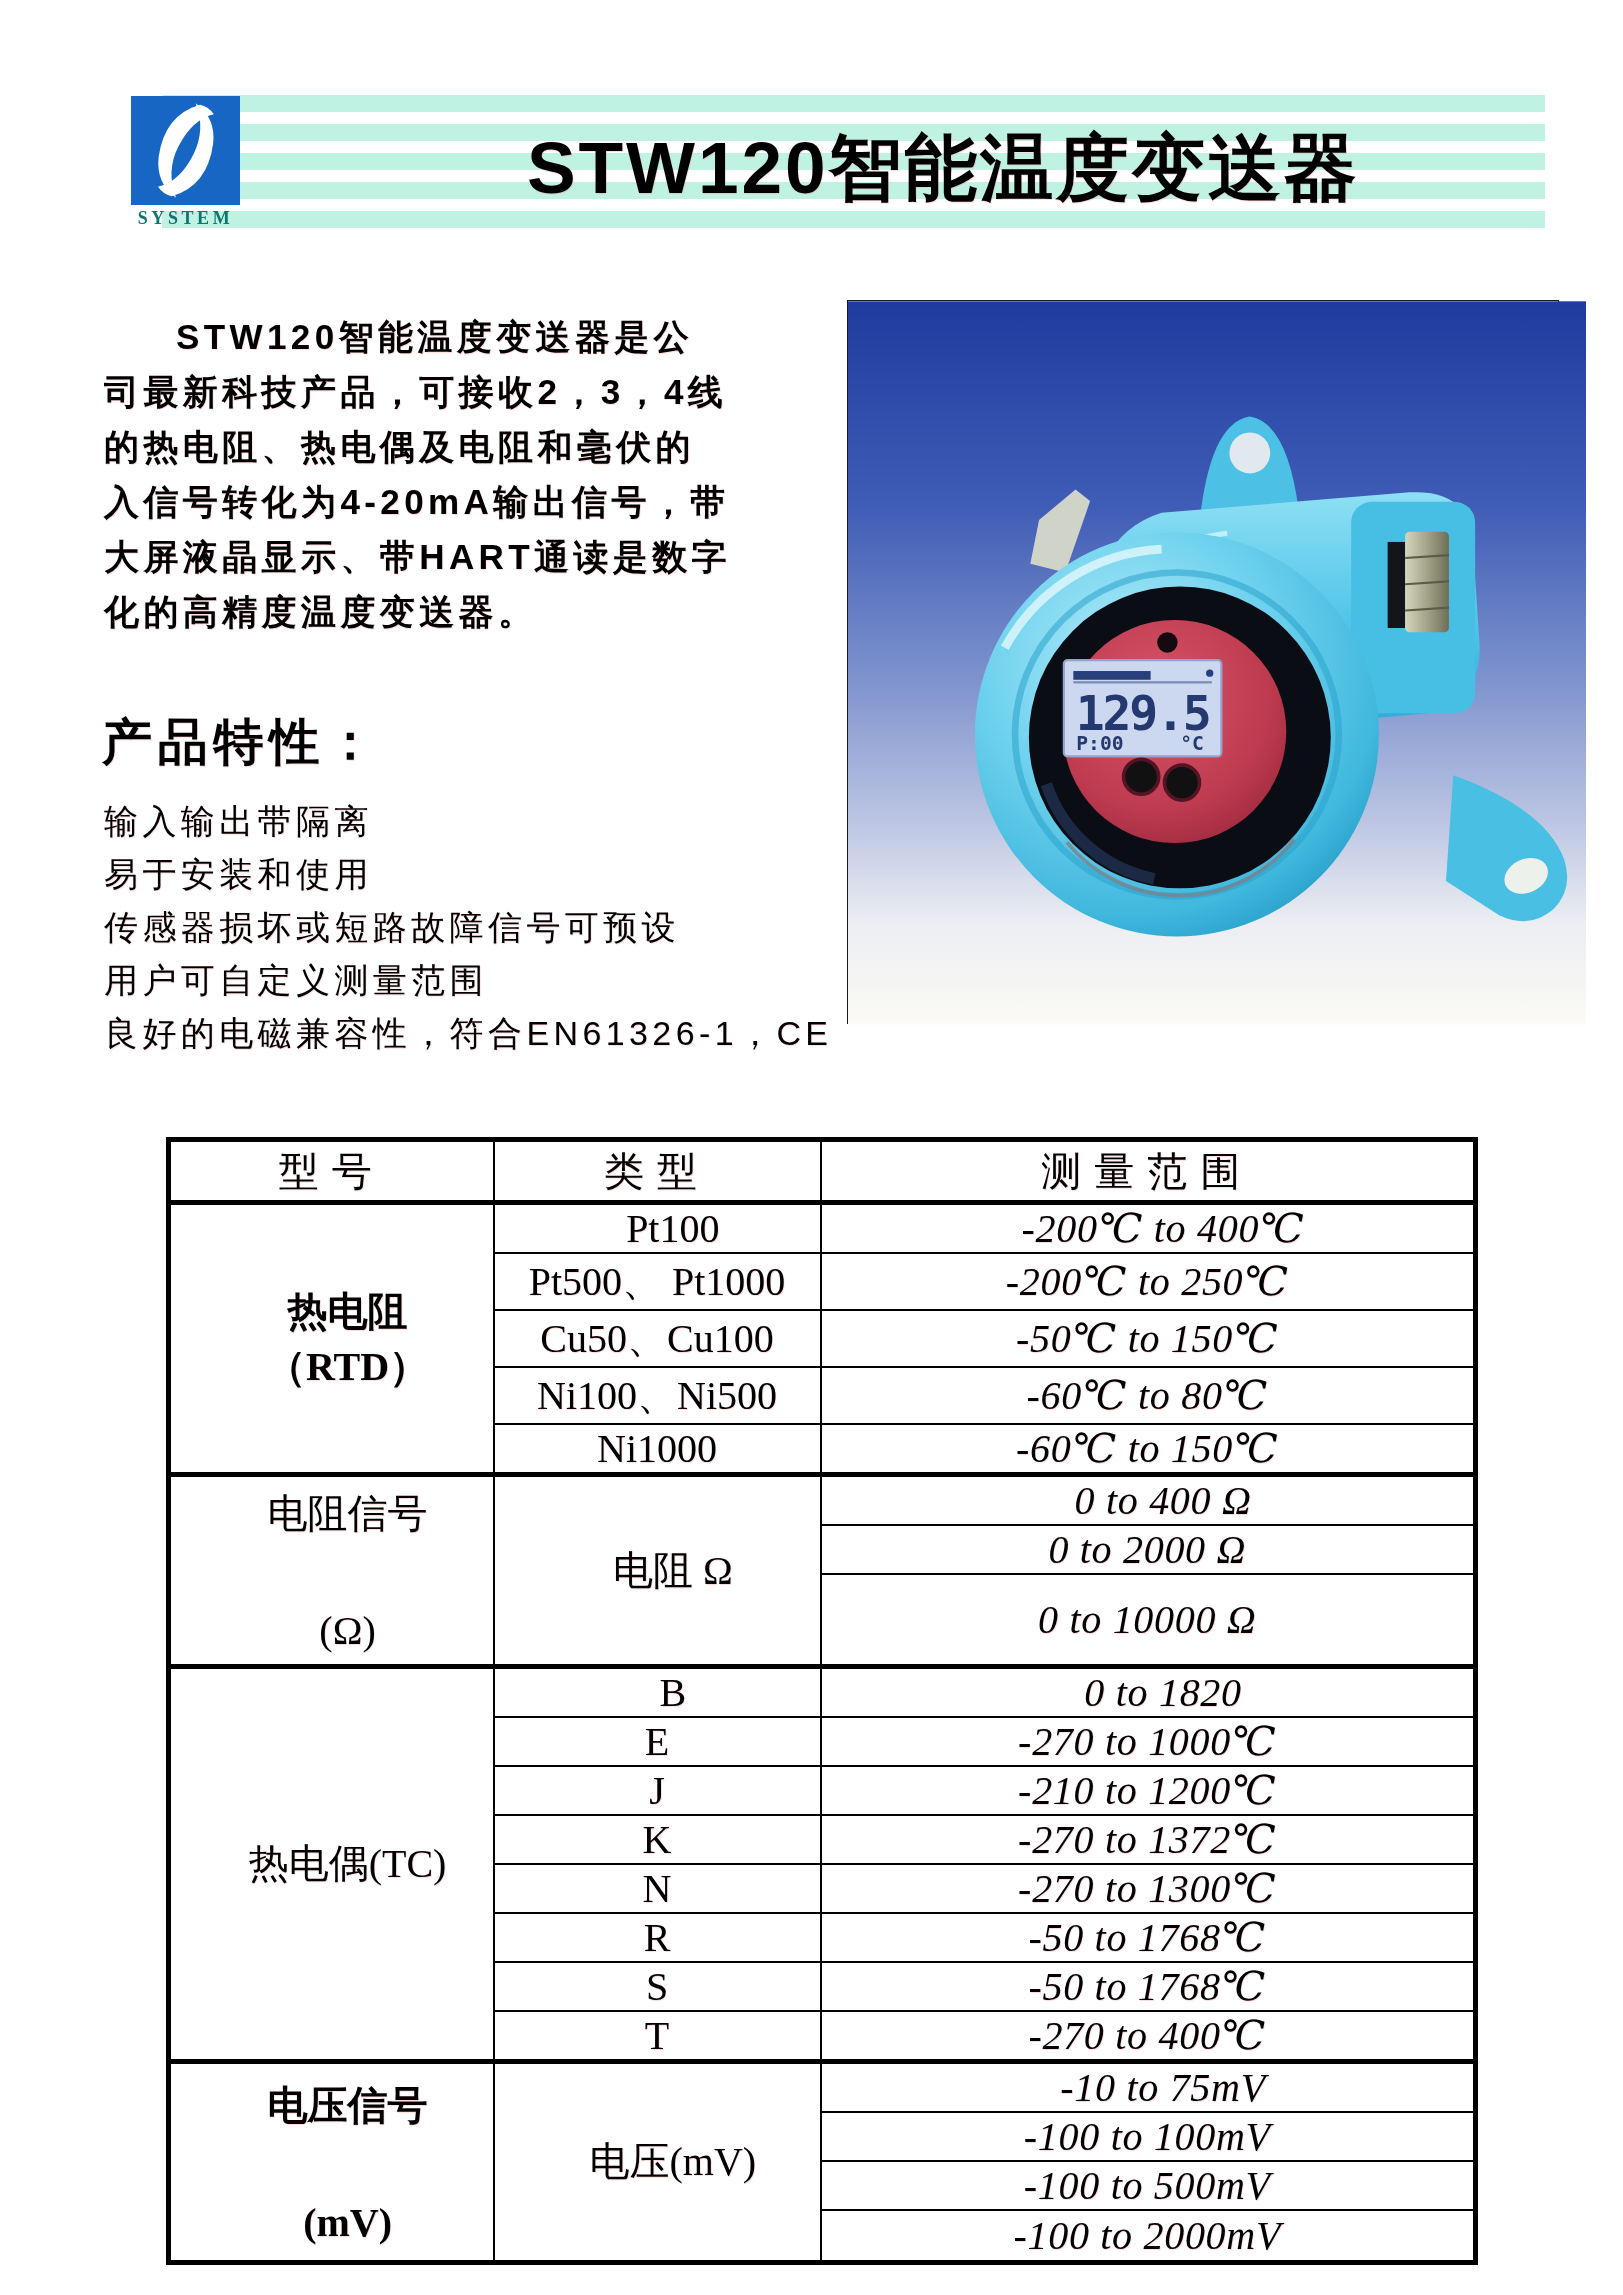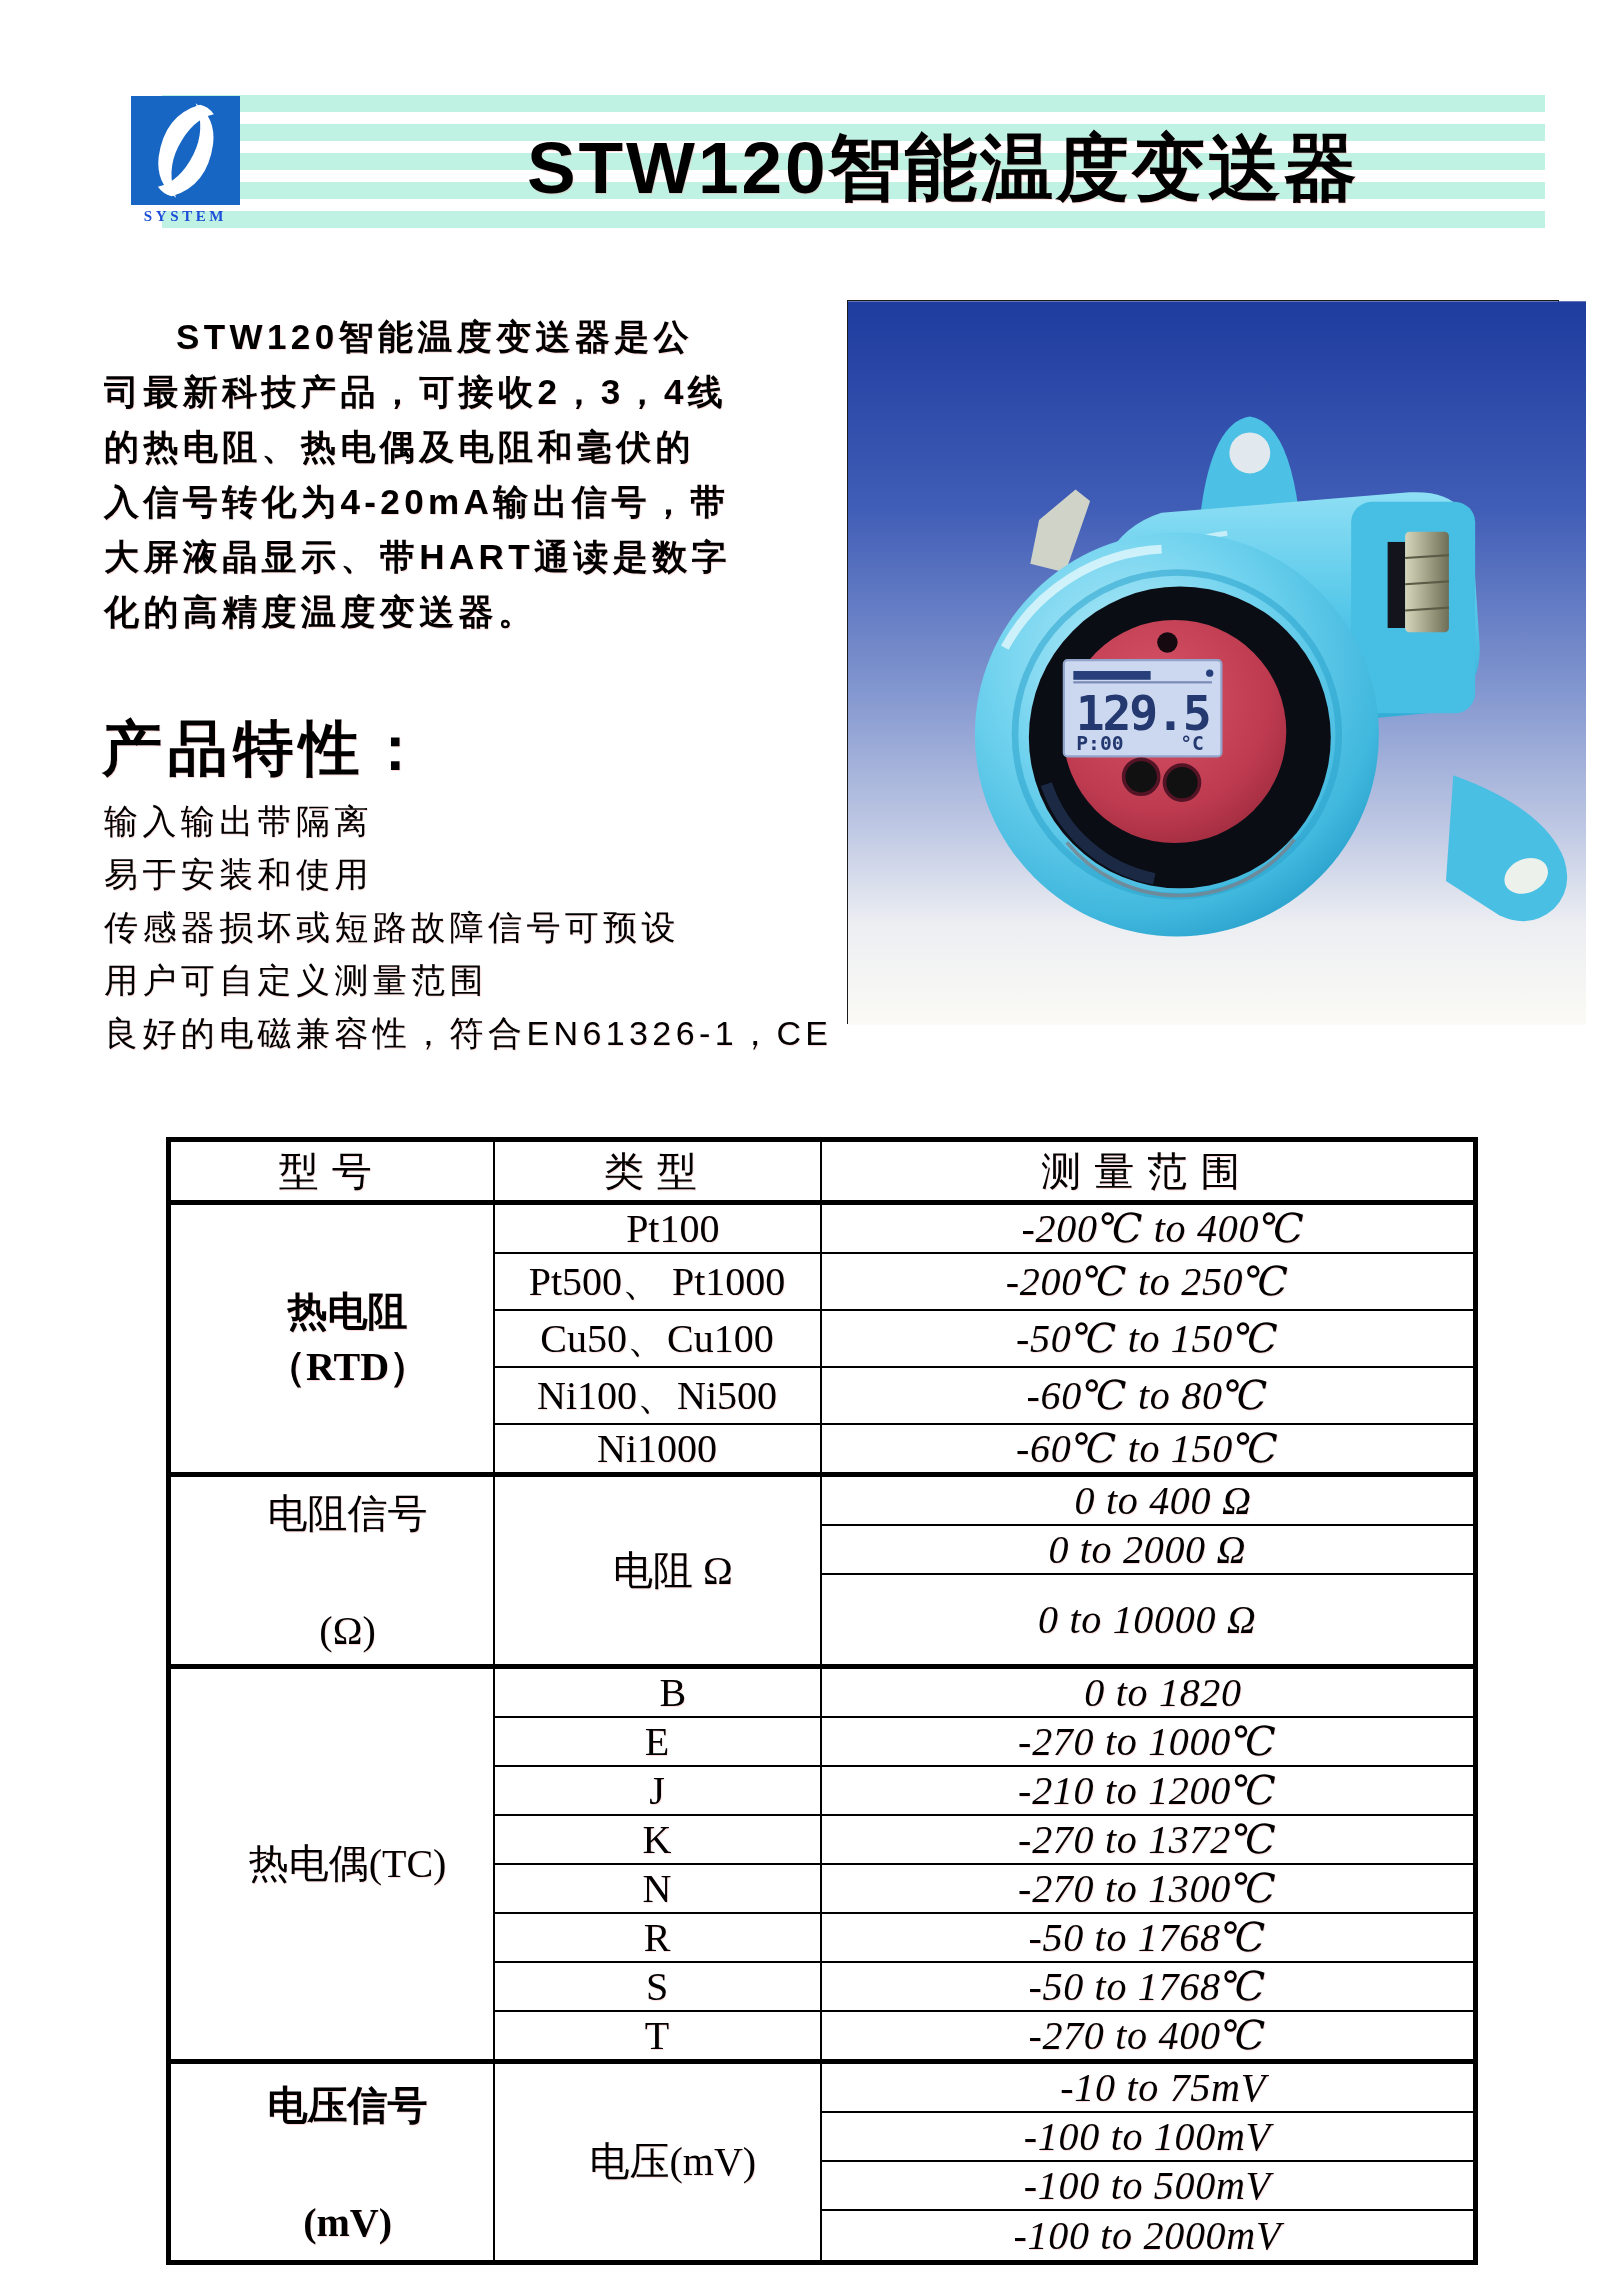--- a/index.html
+++ b/index.html
@@ -9,42 +9,42 @@
     font-family:"Liberation Sans", sans-serif; color:#000; overflow:hidden;
     margin:0 auto;
   }
   .scanfx { text-shadow: 0.7px 0.7px 0.7px rgba(255,130,130,0.30); }
 
   
   .logo { position:absolute; left:131px; top:96px; width:109px; }
   .logo-square { width:109px; height:109px; background:#1766c4; position:relative; }
   .logo-square svg { display:block; }
   .logo-text {
-    margin-top:2.9px; text-align:center; color:#1d4ed8;
+    margin-top:2.9px; text-align:center; color:#0f766e;
     font-family:"Liberation Serif", serif; font-weight:bold;
-    font-size:15px; letter-spacing:3.6px; white-space:nowrap;
+    font-size:18px; letter-spacing:3.6px; white-space:nowrap;
   }
   .stripes {
     position:absolute; left:162px; top:95px; width:1383px; height:134px;
     background: repeating-linear-gradient(to bottom, #c0f2e4 0 17.5px, #ffffff 17.5px 29px);
   }
   .page-title {
     position:absolute; left:527px; top:130px; font-size:73px; font-weight:bold;
     letter-spacing:2.9px; line-height:76px; white-space:nowrap; color:#000;
   }
 
   
   .intro { position:absolute; left:104px; top:309px; width:715px;
     font-size:35px; font-weight:bold; line-height:55px; letter-spacing:4.4px; }
   .intro .line { height:55px; white-space:nowrap; }
   .intro .line.indent { padding-left:72px; }
 
   
   .features-heading { position:absolute; left:102px; top:709px;
-    font-size:60px; font-weight:bold; letter-spacing:5.8px; }
+    font-size:50px; font-weight:bold; letter-spacing:5.8px; }
   .features { position:absolute; left:104px; top:795px; list-style:none;
     font-size:34px; font-weight:normal; line-height:53px; letter-spacing:4.4px; }
   .features li { height:53px; white-space:nowrap; }
 
   
   .photo { position:absolute; left:847px; top:300px; width:712px; height:724px;
     border:1.5px solid #1a1a1a; }
   .photo svg { display:block; }
   .lcd-font { font-family:"DejaVu Sans Mono", monospace; font-weight:bold; }
 

